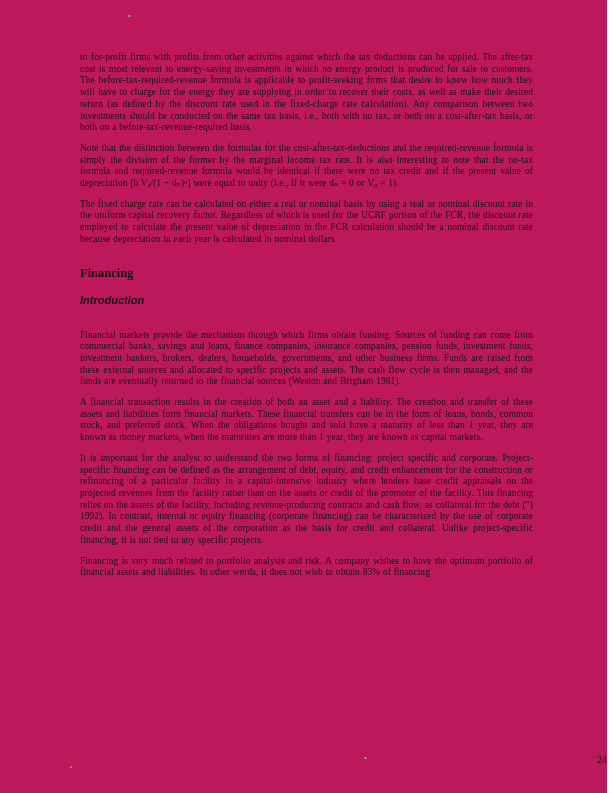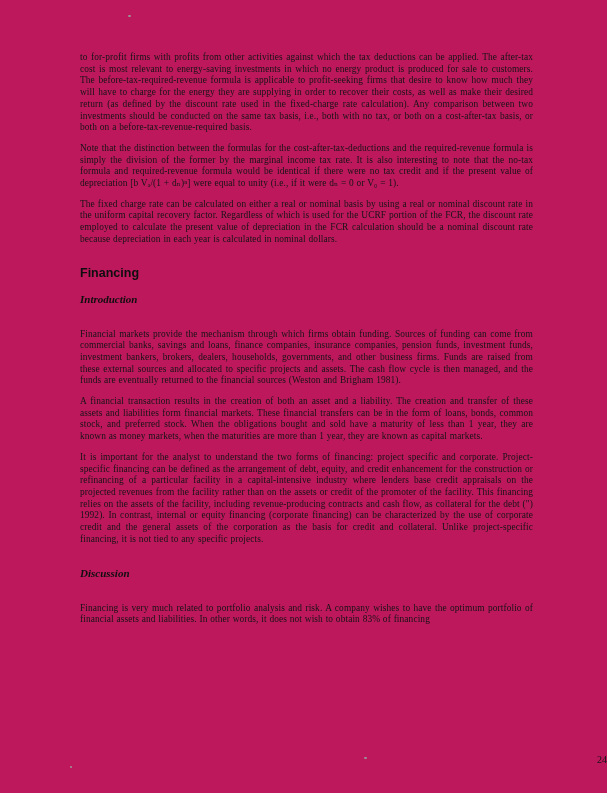--- a/index.html
+++ b/index.html
@@ -25,28 +25,28 @@
   }
   .content p {
     font-size: 9.4px;
     line-height: 11.7px;
     text-align: justify;
     margin: 0 0 9px 0;
     letter-spacing: 0.1px;
     word-spacing: 0.3px;
   }
   .content h1 {
-    font-family: Liberation Sans, sans-serif;
+    font-family: Liberation Serif, serif;
     font-size: 12.5px;
     font-weight: bold;
     margin: 20px 0 0 0;
     color: #0e0e0e;
   }
   .content h2 {
-    font-family: Liberation Serif, serif;
+    font-family: Liberation Sans, sans-serif;
     font-size: 11px;
     font-weight: bold;
     font-style: italic;
     margin: 21px 0 24px 0;
     color: #0e0e0e;
   }
   .content h1 + h2 {
     margin-top: 13px;
   }
   .page-number {
@@ -86,20 +86,19 @@
     <h1>Financing</h1>
 
     <h2>Introduction</h2>
 
     <p>Financial markets provide the mechanism through which firms obtain funding.  Sources of funding can come from commercial banks, savings and loans, finance companies, insurance companies, pension funds, investment funds, investment bankers, brokers, dealers, households, governments, and other business firms. Funds are raised from these external sources and allocated to specific projects and assets.  The cash flow cycle is then managed, and the funds are eventually returned to the financial sources (Weston and Brigham 1981).</p>
 
     <p>A financial transaction results in the creation of both an asset and a liability.  The creation and transfer of these assets and liabilities form financial markets.  These financial transfers can be in the form of loans, bonds, common stock, and preferred stock.  When the obligations bought and sold have a maturity of less than 1 year, they are known as money markets, when the maturities are more than 1 year, they are known as capital markets.</p>
 
     <p>It is important for the analyst to understand the two forms of financing: project specific and corporate. Project-specific financing can be defined as the arrangement of debt, equity, and credit enhancement for the construction or refinancing of a particular facility in a capital-intensive industry where lenders base credit appraisals on the projected revenues from the facility rather than on the assets or credit of the promoter of the facility.  This financing relies on the assets of the facility, including revenue-producing contracts and cash flow, as collateral for the debt (") 1992).  In contrast, internal or equity financing (corporate financing) can be characterized by the use of corporate credit and the general assets of the corporation as the basis for credit and collateral.  Unlike project-specific financing, it is not tied to any specific projects.</p>
 
-    <h2>Discussion</h2>
 
     <p>Financing is very much related to portfolio analysis and risk.  A company wishes to have the optimum portfolio of financial assets and liabilities.  In other words, it does not wish to obtain 83% of financing</p>
   </div>
 
   <div class="page-number">24</div>
 
 </div>
 
 </body></html>

